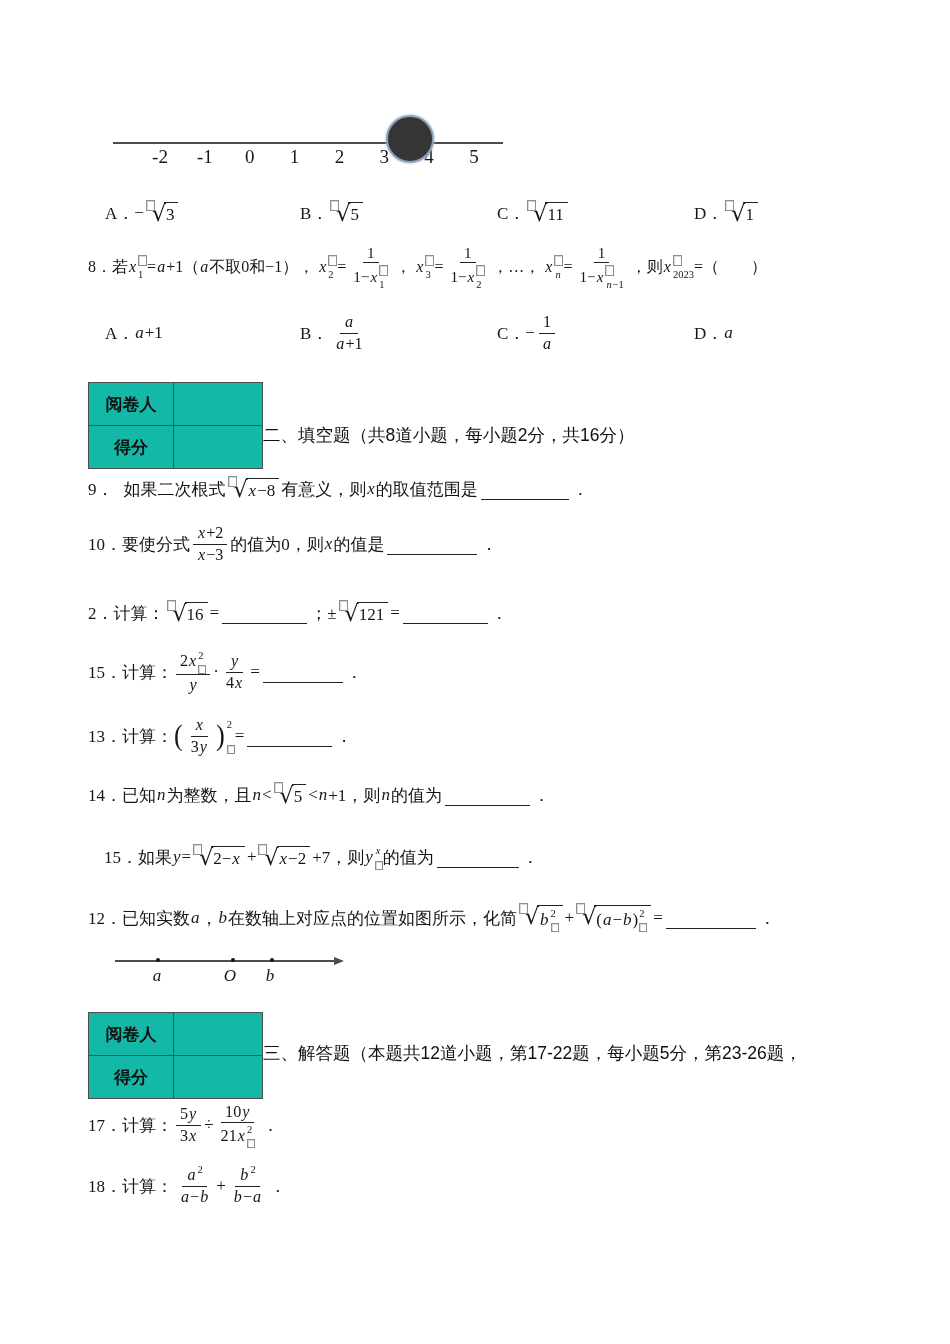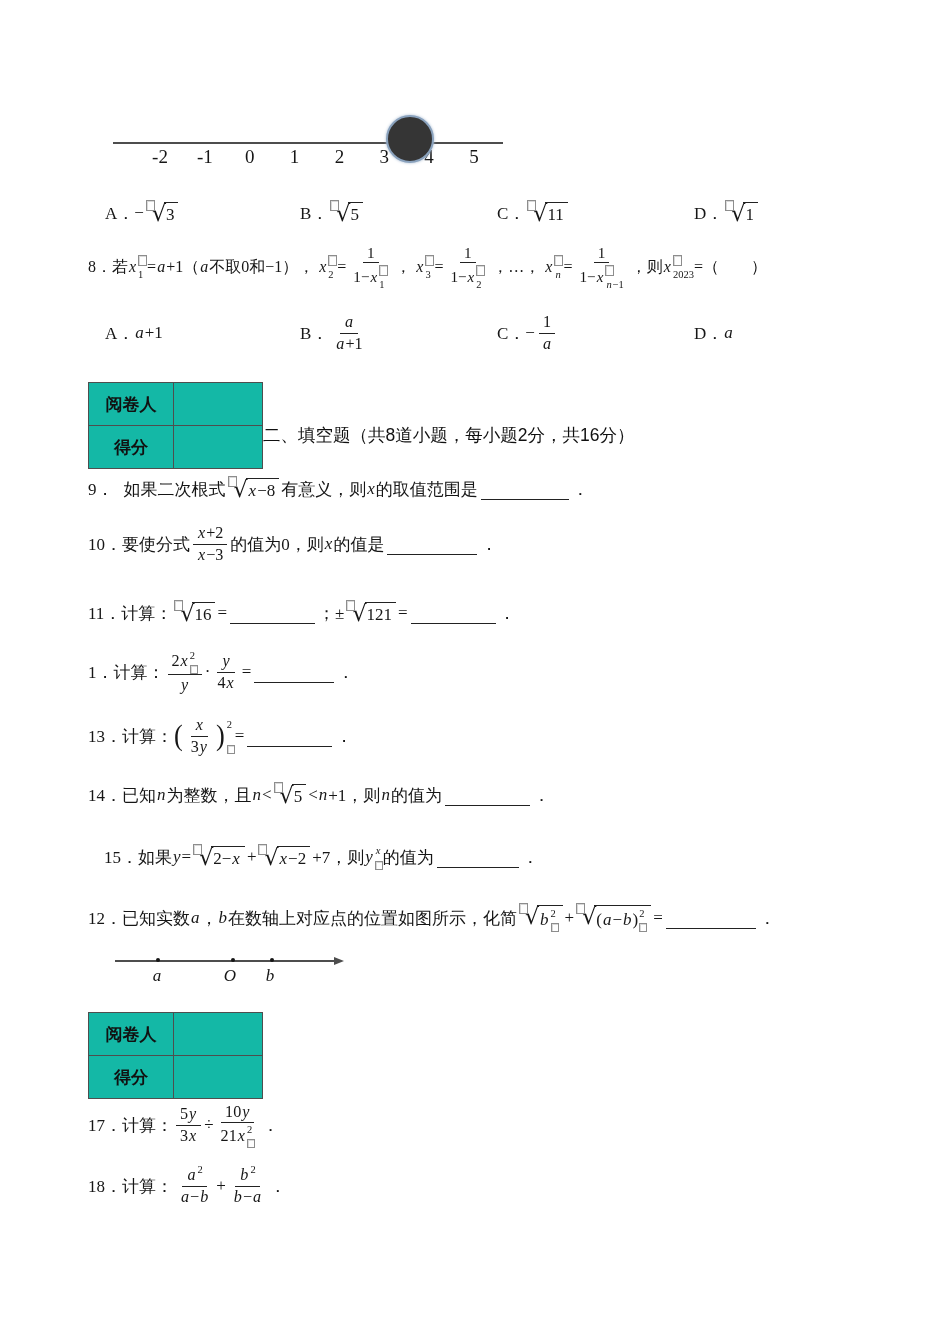--- a/index.html
+++ b/index.html
@@ -346,21 +346,21 @@
           <span class="t">−3</span>
         </span>
       </span>
       <span class="t">的值为0，则</span>
       <span class="mi">x</span>
       <span class="t">的值是</span>
       <span class="blank" style="width: 90px;"></span>
       <span class="t">．</span>
     </div>
   <div class="q" id="q11" style="left:88px;top:596px;height:34px">
-      <span class="t">11．计算：</span>
+      <span class="t">2．计算：</span>
       <span class="sqrt">
         <span class="box ridx"></span>
         <span class="rsign">√</span>
         <span class="rc">
           <span class="t">16</span>
         </span>
       </span>
       <span class="t">=</span>
       <span class="blank" style="width: 85px;"></span>
       <span class="t">；±</span>
@@ -369,21 +369,21 @@
         <span class="rsign">√</span>
         <span class="rc">
           <span class="t">121</span>
         </span>
       </span>
       <span class="t">=</span>
       <span class="blank" style="width: 85px;"></span>
       <span class="t">．</span>
     </div>
   <div class="q" id="q12" style="left:88px;top:645px;height:54px">
-      <span class="t">1．计算：</span>
+      <span class="t">15．计算：</span>
       <span class="frac">
         <span class="num">
           <span class="t">2</span>
           <span class="ss">
             <span class="base">
               <span class="mi">x</span>
             </span>
             <span class="stack">
               <span class="ssup">
                 <span class="t">2</span>
@@ -575,20 +575,21 @@
       <td class="val"></td>
     </tr>
     <tr>
       <td class="lbl">得分</td>
       <td class="val"></td>
     </tr>
   </tbody>
     </table>
 
   <div class="sec-head" style="left:263px;top:1038px">
+    <div>三、解答题（本题共12道小题，第17-22题，每小题5分，第23-26题，</div>
   </div>
 
   <div class="q" id="q17" style="left:88px;top:1099px;height:52px">
       <span class="t">17．计算：</span>
       <span class="frac">
         <span class="num">
           <span class="t">5</span>
           <span class="mi">y</span>
         </span>
         <span class="den">

